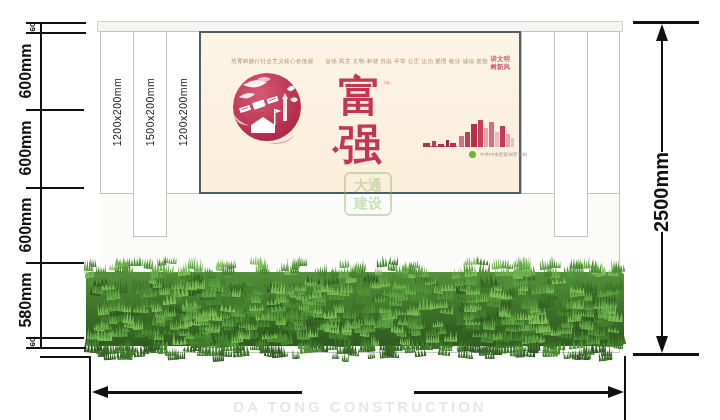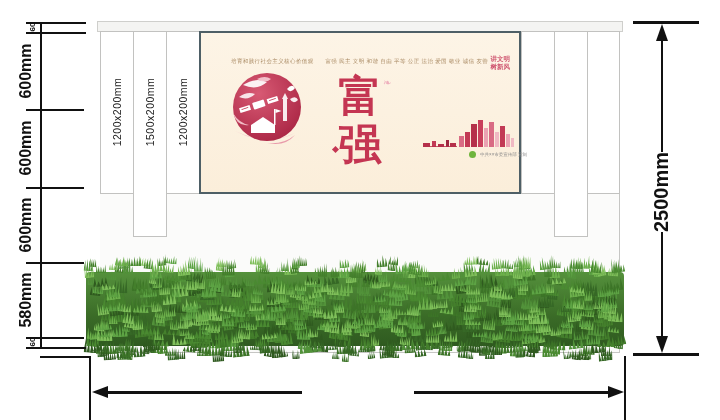--- a/index.html
+++ b/index.html
@@ -53,20 +53,21 @@
   .num-3000{font-size:27px;}
   .num-2500{font-size:20px;}
   .num-600{font-size:16px;}
   .num-60{font-size:8px;}
 </style>
 </head>
 <body>
 
 <div id="stage">
 
+  <div class="abs wm-en">DA TONG CONSTRUCTION</div>
 
   <div class="abs wall-cap"></div>
   <div class="abs wall-face"></div>
   <div class="abs wall-lower"></div>
 
   <div class="abs slat" style="left:100px;top:31px;width:32px;height:161px;"></div>
   <div class="abs slat" style="left:133px;top:31px;width:32px;height:204px;"></div>
   <div class="abs slat" style="left:166px;top:31px;width:32px;height:161px;"></div>
   <div class="abs slat-label" style="left:117px;top:112px;">1200x200mm</div>
   <div class="abs slat-label" style="left:150px;top:112px;">1500x200mm</div>
@@ -139,20 +140,24 @@
         <rect x="77" y="13" width="5" height="21" fill="#c23a55"></rect>
         <rect x="83" y="21" width="4" height="13" fill="#eba2b2"></rect>
         <rect x="88" y="25" width="3" height="9" fill="#f0b9c3"></rect>
       </g>
     </svg>
 
     <div class="abs credit-dot"></div>
     <div class="abs credit-text">中共××市委宣传部 宣制</div>
   </div>
 
+  <div class="abs logo-wm">
+    <div>大通</div>
+    <div>建设</div>
+  </div>
 
   <div class="abs" id="grass">
     <div class="base"></div>
   <div class="tuft" style="left: 275.5px; top: 81.9px; width: 16.3px; height: 15px; background: rgb(68, 127, 44); clip-path: polygon(0% 100%, 10% 8%, 20% 100%, 30% 3%, 40% 100%, 50% 12%, 60% 100%, 70% 16%, 80% 100%, 90% 55%, 100% 100%); transform: rotate(3.4deg);"></div>
       <div class="tuft" style="left: 191.8px; top: 34.5px; width: 10.9px; height: 16.2px; background: rgb(68, 127, 44); clip-path: polygon(0% 100%, 8.3% 25%, 16.7% 100%, 25% 15%, 33.3% 100%, 41.7% 46%, 50% 100%, 58.3% 3%, 66.7% 100%, 75% 42%, 83.3% 100%, 91.7% 53%, 100% 100%); transform: rotate(4.9deg);"></div>
       <div class="tuft" style="left: 178.6px; top: 62.8px; width: 10.5px; height: 11.2px; background: rgb(54, 104, 38); clip-path: polygon(0% 100%, 8.3% 15%, 16.7% 100%, 25% 28%, 33.3% 100%, 41.7% 0%, 50% 100%, 58.3% 32%, 66.7% 100%, 75% 31%, 83.3% 100%, 91.7% 36%, 100% 100%); transform: rotate(3.2deg);"></div>
       <div class="tuft" style="left: 430.8px; top: 32.6px; width: 17.5px; height: 12.4px; background: rgb(68, 127, 44); clip-path: polygon(0% 100%, 12.5% 47%, 25% 100%, 37.5% 16%, 50% 100%, 62.5% 1%, 75% 100%, 87.5% 27%, 100% 100%); transform: rotate(-7.6deg);"></div>
       <div class="tuft" style="left: 496.7px; top: 33.3px; width: 12.9px; height: 13.9px; background: rgb(60, 116, 39); clip-path: polygon(0% 100%, 10% 44%, 20% 100%, 30% 33%, 40% 100%, 50% 34%, 60% 100%, 70% 5%, 80% 100%, 90% 15%, 100% 100%); transform: rotate(-6.7deg);"></div>
       <div class="tuft" style="left: 517.3px; top: 33.2px; width: 17.3px; height: 10.8px; background: rgb(82, 146, 58); clip-path: polygon(0% 100%, 12.5% 1%, 25% 100%, 37.5% 8%, 50% 100%, 62.5% 20%, 75% 100%, 87.5% 30%, 100% 100%); transform: rotate(7.9deg);"></div>
       <div class="tuft" style="left: 201.2px; top: 41.6px; width: 15.7px; height: 12.3px; background: rgb(74, 138, 49); clip-path: polygon(0% 100%, 8.3% 24%, 16.7% 100%, 25% 46%, 33.3% 100%, 41.7% 9%, 50% 100%, 58.3% 38%, 66.7% 100%, 75% 29%, 83.3% 100%, 91.7% 42%, 100% 100%); transform: rotate(2.1deg);"></div>

